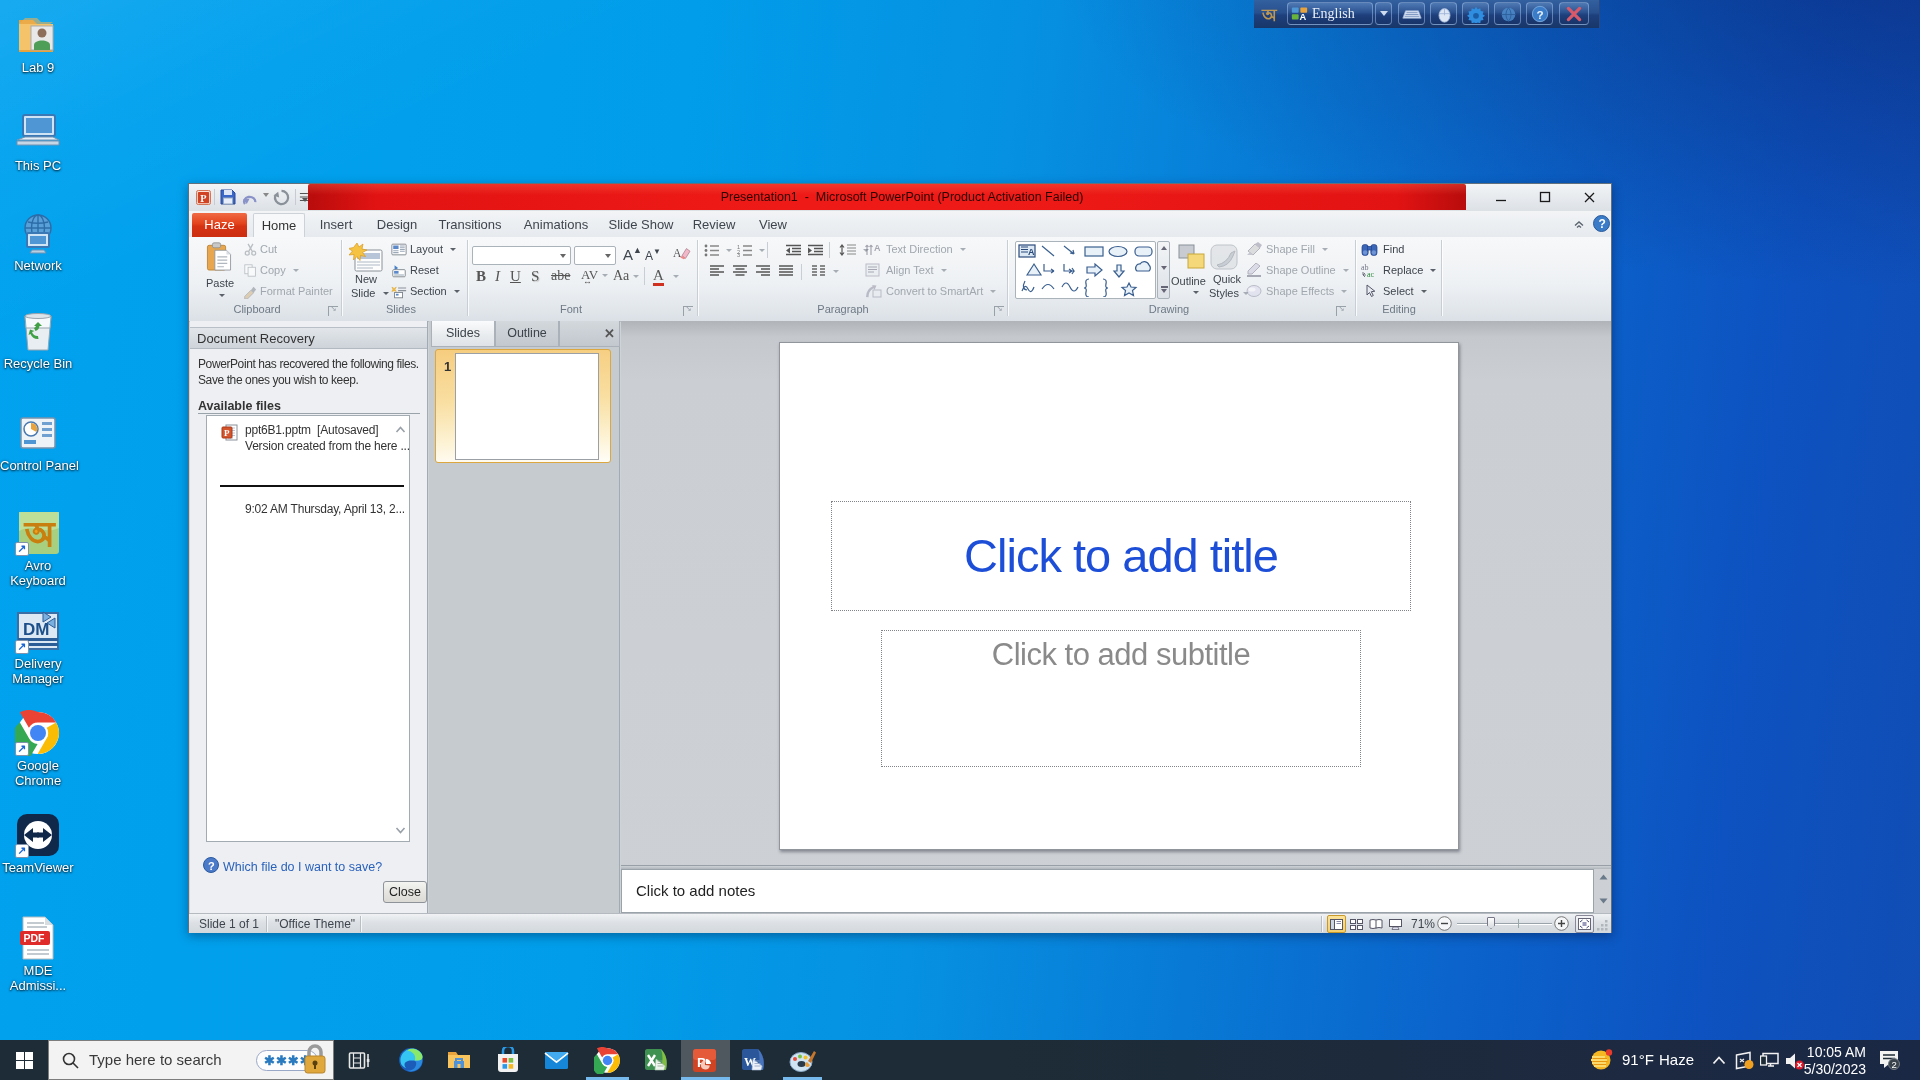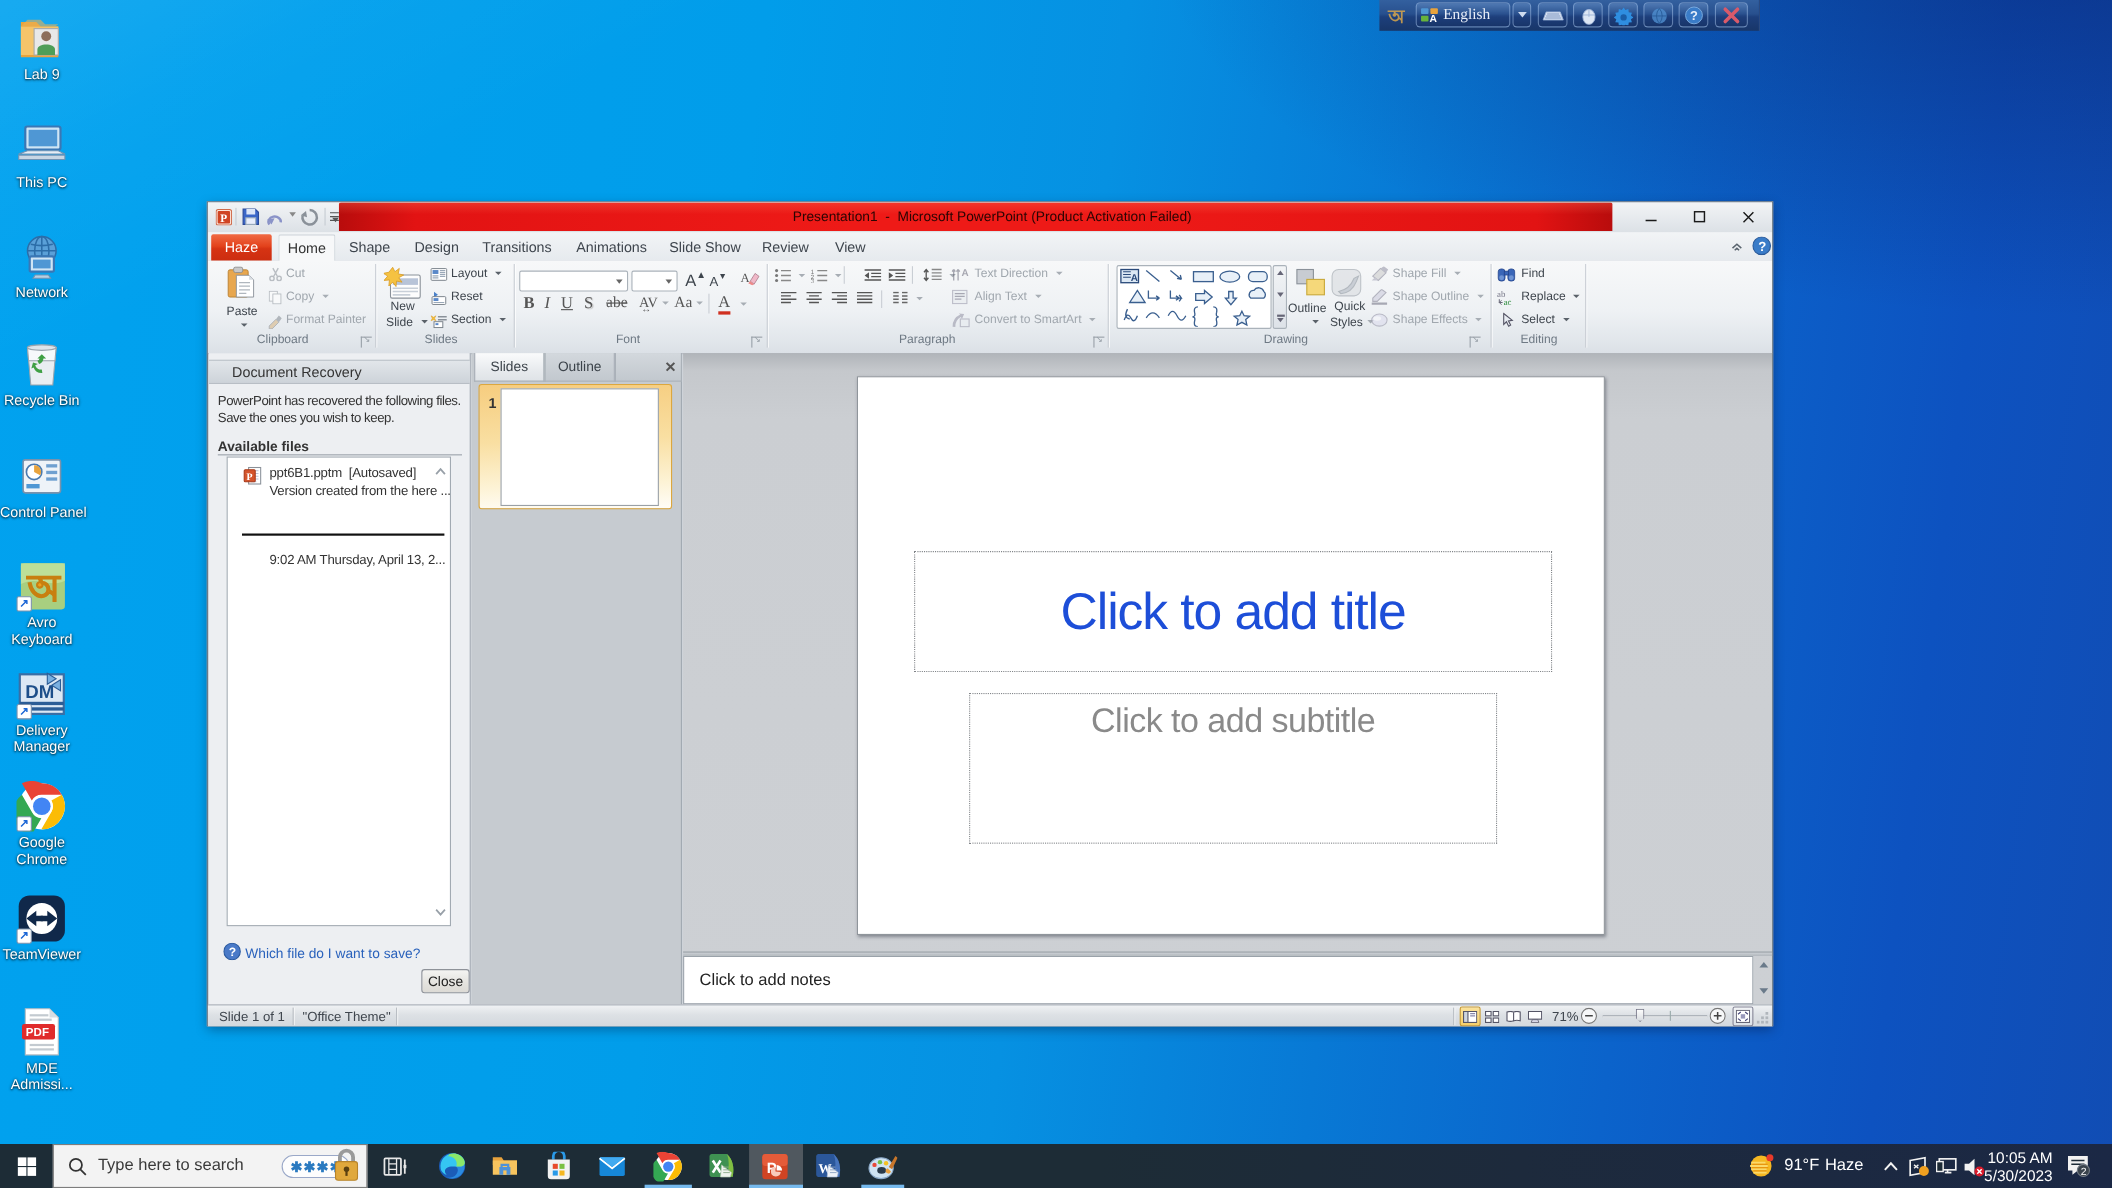--- a/index.html
+++ b/index.html
@@ -51,21 +51,21 @@
 .dd { display:inline-block; width:0; height:0; border-left:3px solid transparent; border-right:3px solid transparent; border-top:3.5px solid #a7adb4; margin-left:4px; vertical-align:2px;}
 .dden { border-top-color:#5a6169; }
 .dlauncher { position:absolute; width:10px; height:10px; border-left:1px solid #98a0a8; border-top:1px solid #98a0a8; }
 .dlauncher:after { content:"\2198"; position:absolute; left:1px; top:-3px; font-size:8px; color:#98a0a8; }
 
 .combo { position:absolute; height:19px; background:#fff; border:1px solid #aab2ba; border-radius:2px; }
 .combo:after { content:""; position:absolute; right:4px; top:7px; width:0; height:0; border-left:3px solid transparent; border-right:3px solid transparent; border-top:4px solid #666; }
 
 #dr { position:absolute; left:1px; top:137px; width:238px; height:592px; background:#edeff2; border-right:1px solid #a2aab2; }
 #drhead { position:absolute; left:0px; top:6px; width:237px; height:22px; background:linear-gradient(#e2e6ea,#cdd3d9);
-  border-top:1px solid #b8bfc6; border-bottom:1px solid #b2b9c0; font-size:13px; color:#333; line-height:21px; padding-left:21px; }
+  border-top:1px solid #b8bfc6; border-bottom:1px solid #b2b9c0; font-size:13px; color:#333; line-height:21px; padding-left:7px; }
 .drtext { position:absolute; font-size:12.5px; color:#333; white-space:nowrap; }
 #drlist { position:absolute; left:16px; top:94px; width:204px; height:427px; background:#fff; border:1px solid #a2aab2; }
 .scrollarrow { position:absolute; font-size:11px; color:#8a9199; }
 #closebtn { position:absolute; left:193px; top:560px; width:44px; height:22px; background:linear-gradient(#f4f4f2,#e6e5e1 50%,#dcdad5);
   border:1px solid #8e9299; border-radius:3px; font-size:12.5px; color:#222; text-align:center; line-height:21px; }
 
 #slidepanel { position:absolute; left:240px; top:137px; width:191px; height:592px; background:#c6cbd0; border-right:1px solid #a2aab2; }
 .ptab { position:absolute; top:0px; height:26px; font-size:12.5px; color:#3c434a; text-align:center; line-height:25px;
   background:linear-gradient(#d3d8dd,#c2c8ce); border:1px solid #aab1b8; border-top:none; }
 #thumbsel { position:absolute; left:6px; top:28px; width:176px; height:114px; border:1px solid #dca73e; border-radius:3px;
@@ -277,21 +277,21 @@
   <div class="wbtn" style="left:1334px;"><svg width="12" height="12" viewBox="0 0 12 12" style="margin-top:7px;">
             <rect x="1.5" y="1.5" width="9" height="9" fill="none" stroke="#1a1a1a" stroke-width="1.3"></rect>
           </svg></div>
   <div class="wbtn" style="left:1378px;"><svg width="13" height="13" viewBox="0 0 13 13" style="margin-top:7px;">
             <path d="M2 2 L11 11 M11 2 L2 11" stroke="#1a1a1a" stroke-width="1.3"></path>
           </svg></div>
 </div>
 <div id="tabrow">
   <div id="filetab">Haze</div>
   <div class="tabactive" style="left:64px;width:52px;">Home</div>
-  <div class="tab" style="left:118px;width:58px;">Shape</div>
+  <div class="tab" style="left:118px;width:58px;">Insert</div>
   <div class="tab" style="left:178px;width:60px;">Design</div>
   <div class="tab" style="left:240px;width:82px;">Transitions</div>
   <div class="tab" style="left:324px;width:86px;">Animations</div>
   <div class="tab" style="left:412px;width:80px;">Slide Show</div>
   <div class="tab" style="left:494px;width:62px;">Review</div>
   <div class="tab" style="left:558px;width:52px;text-align:center;">View</div>
   <div style="position:absolute;left:1383px;top:6px;"><svg width="14" height="14" viewBox="0 0 14 14">
             <path d="M3 8.5 L7 5 L11 8.5" stroke="#5a646e" stroke-width="1.4" fill="none"></path>
             <path d="M5 10.5 L7 8.8 L9 10.5" stroke="#5a646e" stroke-width="1.4" fill="none"></path>
           </svg></div>

